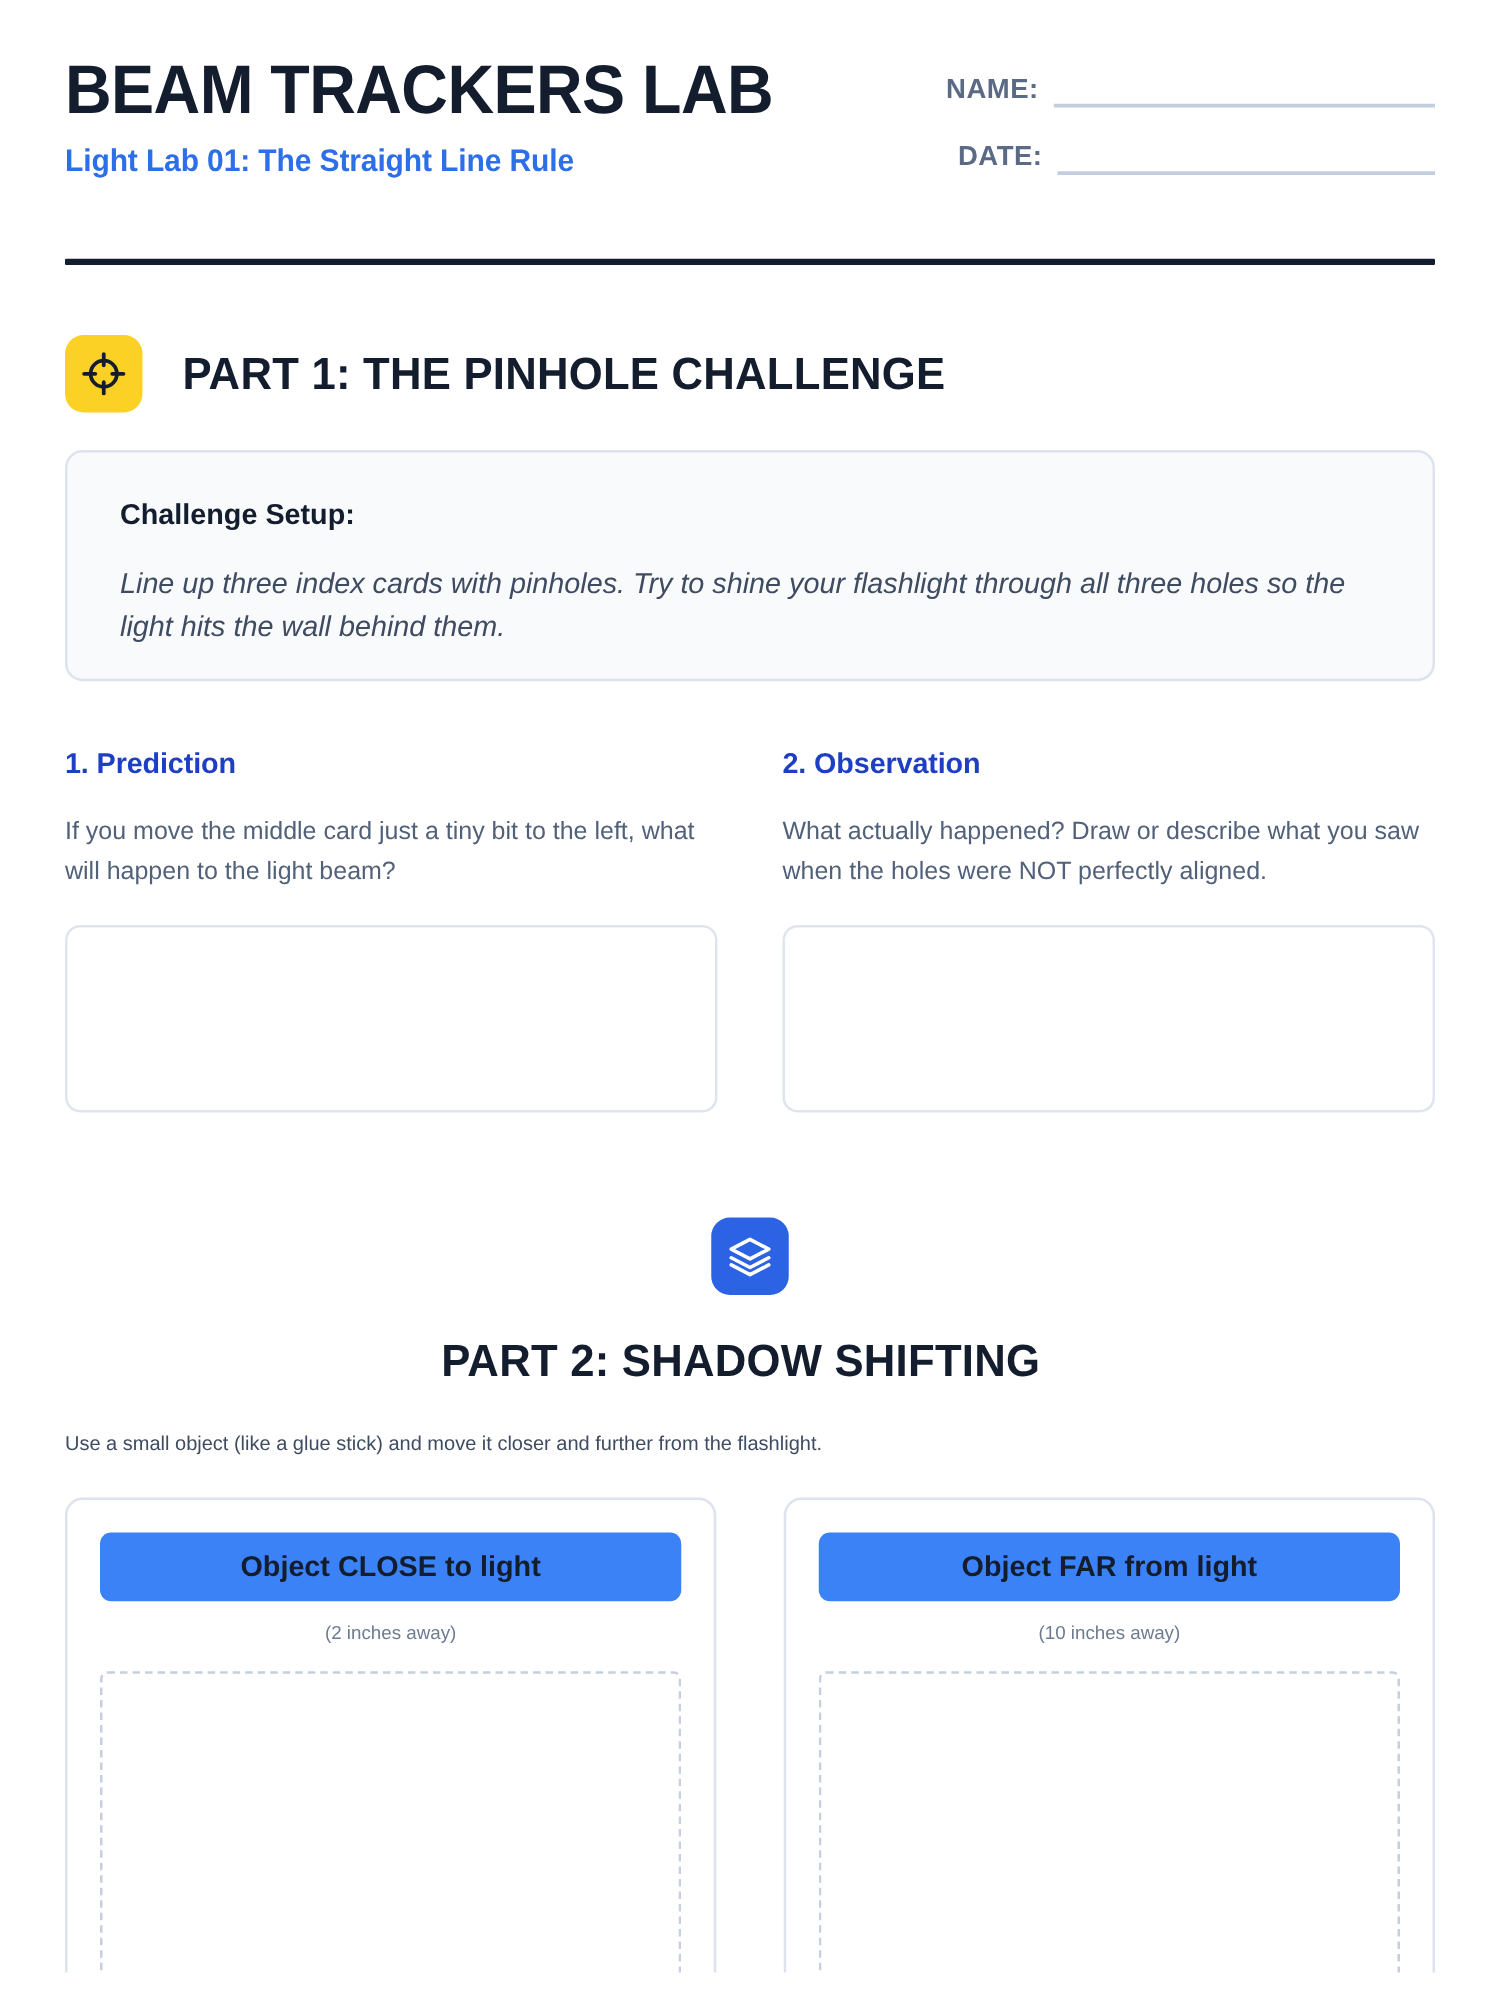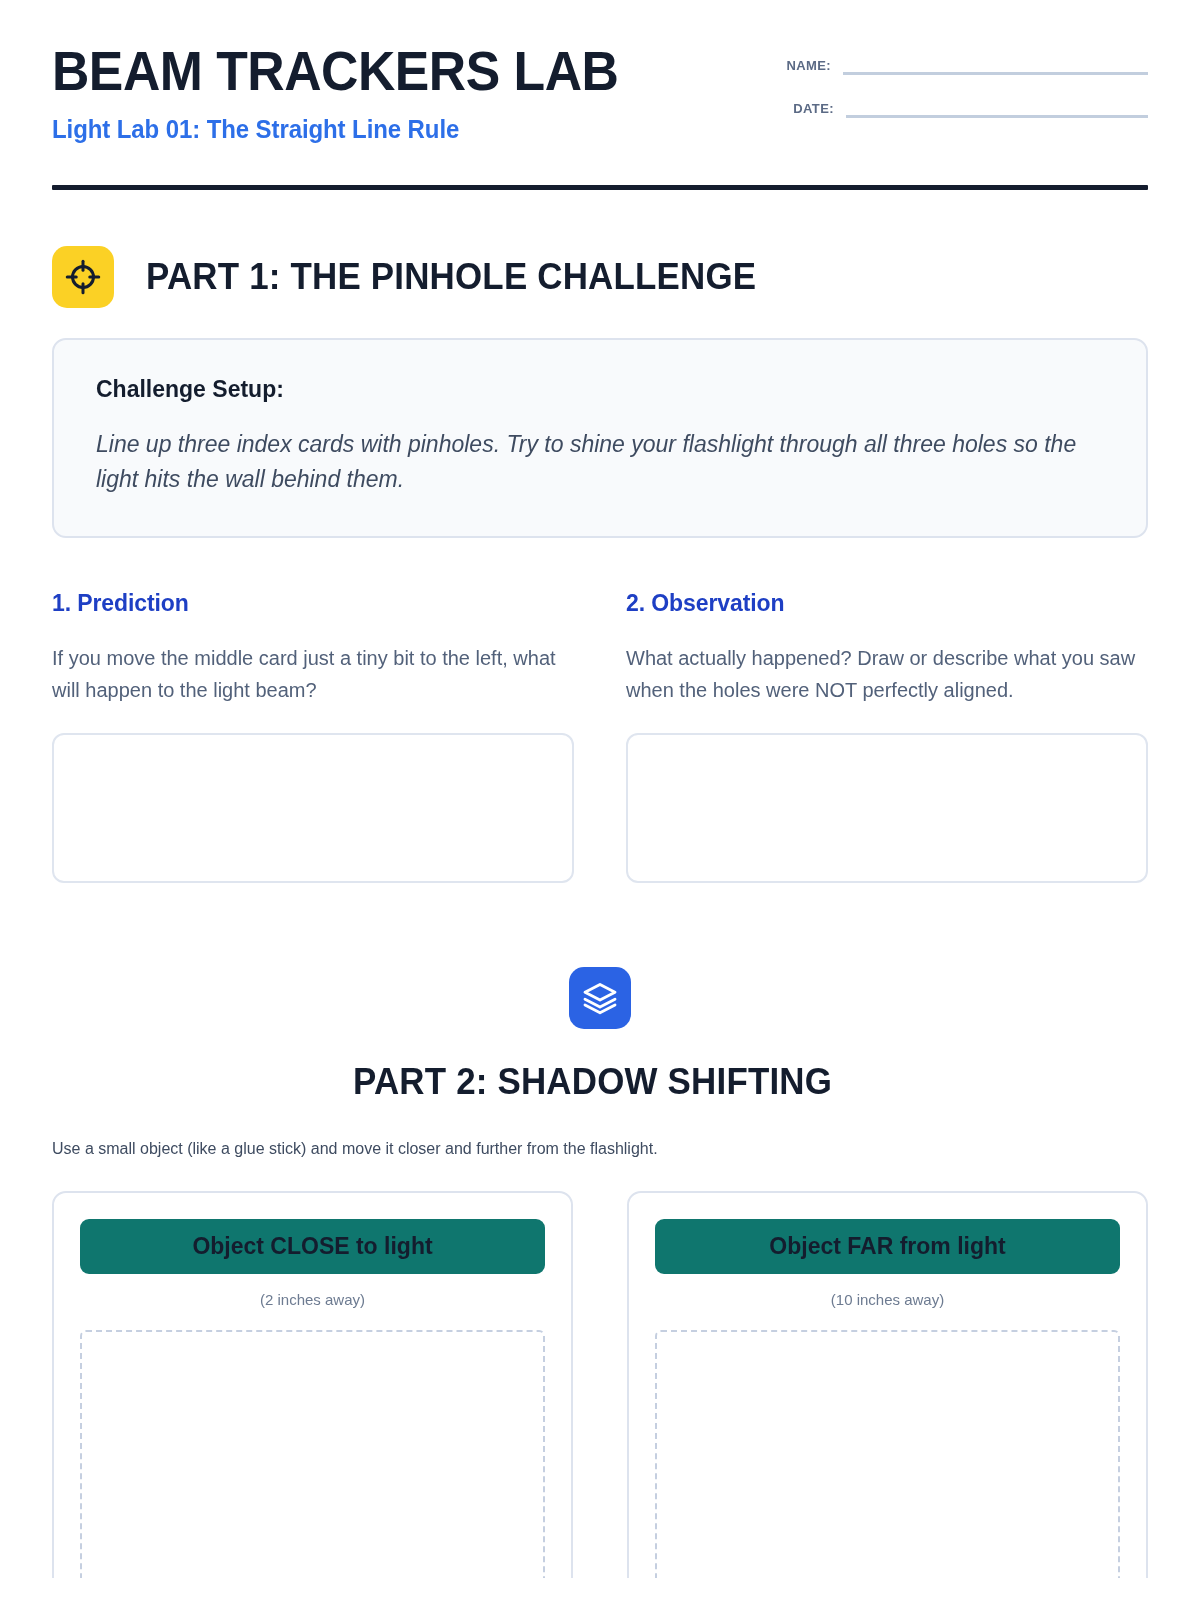--- a/index.html
+++ b/index.html
@@ -60,21 +60,21 @@
   }
 
   .id-row {
     display: flex;
     align-items: flex-end;
     justify-content: flex-end;
     margin-bottom: 26px;
   }
 
   .id-label {
-    font-size: 13px;
+    font-size: 22px;
     font-weight: 700;
     color: #5b6a85;
     letter-spacing: 0.4px;
     padding-right: 12px;
     padding-bottom: 2px;
     white-space: nowrap;
   }
 
   .id-line {
     width: 305px;
@@ -121,21 +121,21 @@
     transform-origin: left center;
     white-space: nowrap;
   }
 
   
   .challenge-box {
     margin-top: 30px;
     border: 2px solid #dde3ee;
     border-radius: 14px;
     background: #f8fafc;
-    padding: 36px 42px 39px 42px;
+    padding: 36px 42px 24px 42px;
   }
 
   .challenge-label {
     font-size: 23px;
     font-weight: 700;
     color: #141d2e;
     margin-bottom: 24px;
   }
 
   .challenge-text {
@@ -195,21 +195,21 @@
     flex: 1 1 0;
     min-width: 0;
     border: 2px solid #dde3ee;
     border-radius: 14px;
     background: #ffffff;
     padding: 26px 26px 26px 26px;
     height: 420px;
   }
 
   .compare-pill {
-    background: #0f766e;
+    background: #3b82f6;
     border-radius: 9px;
     text-align: center;
     padding: 14px 10px;
     font-size: 23px;
     font-weight: 700;
     color: #141d2e;
   }
 
   .compare-sub {
     text-align: center;

